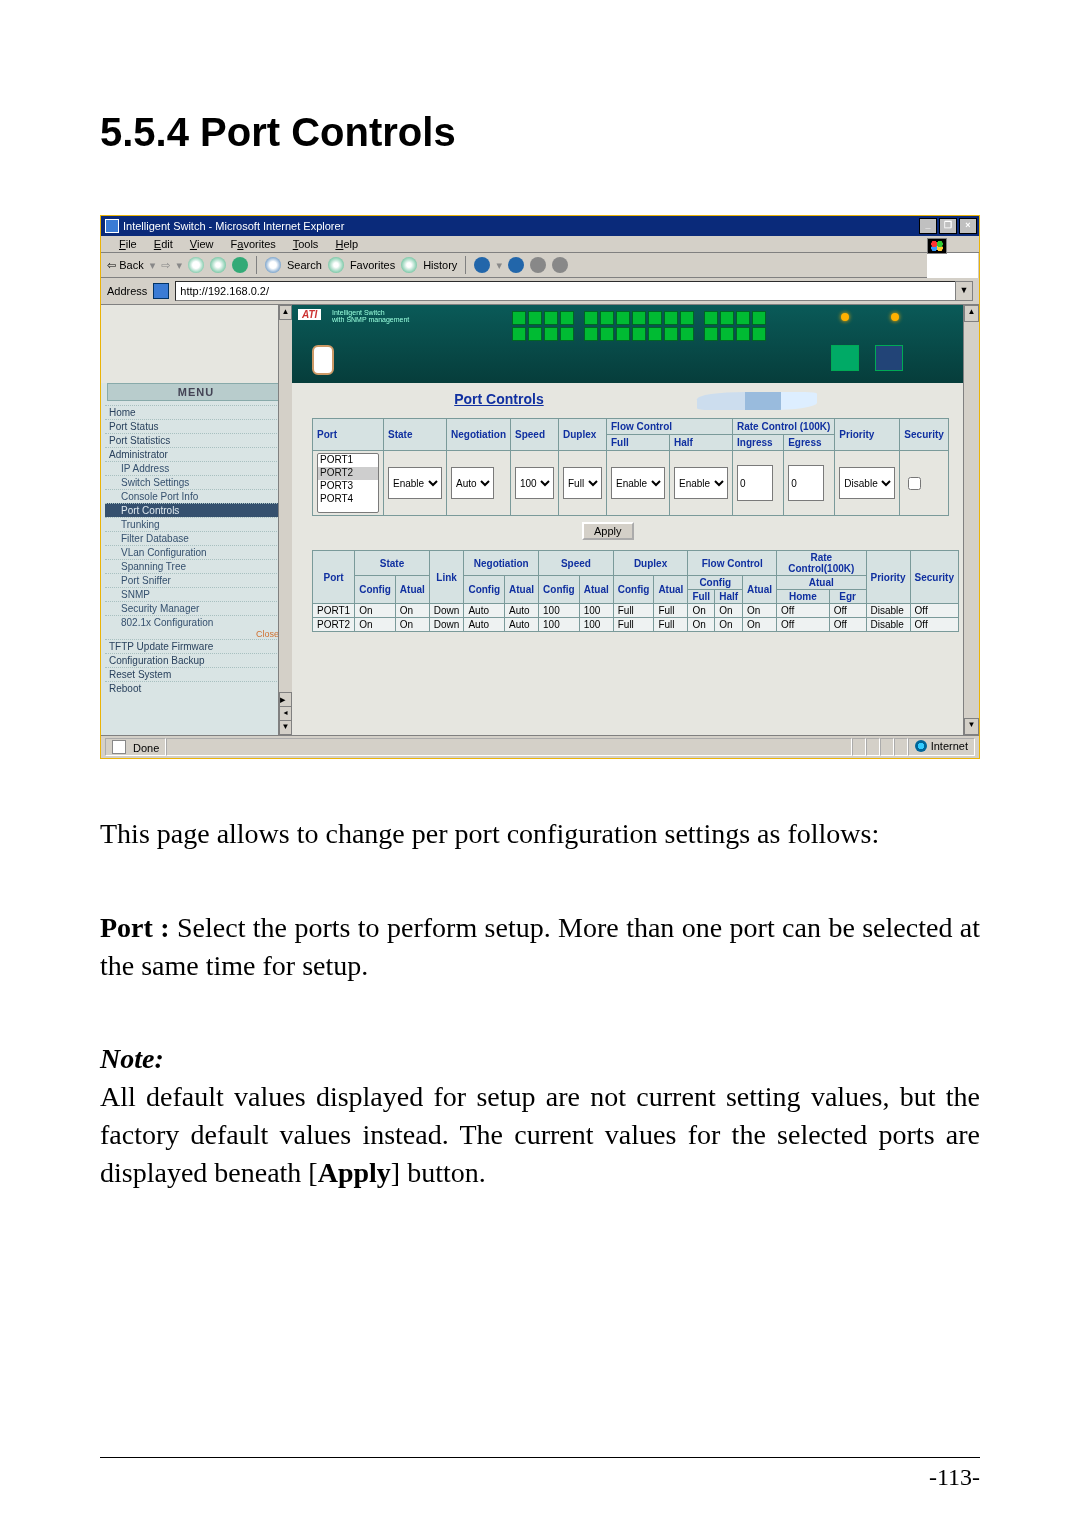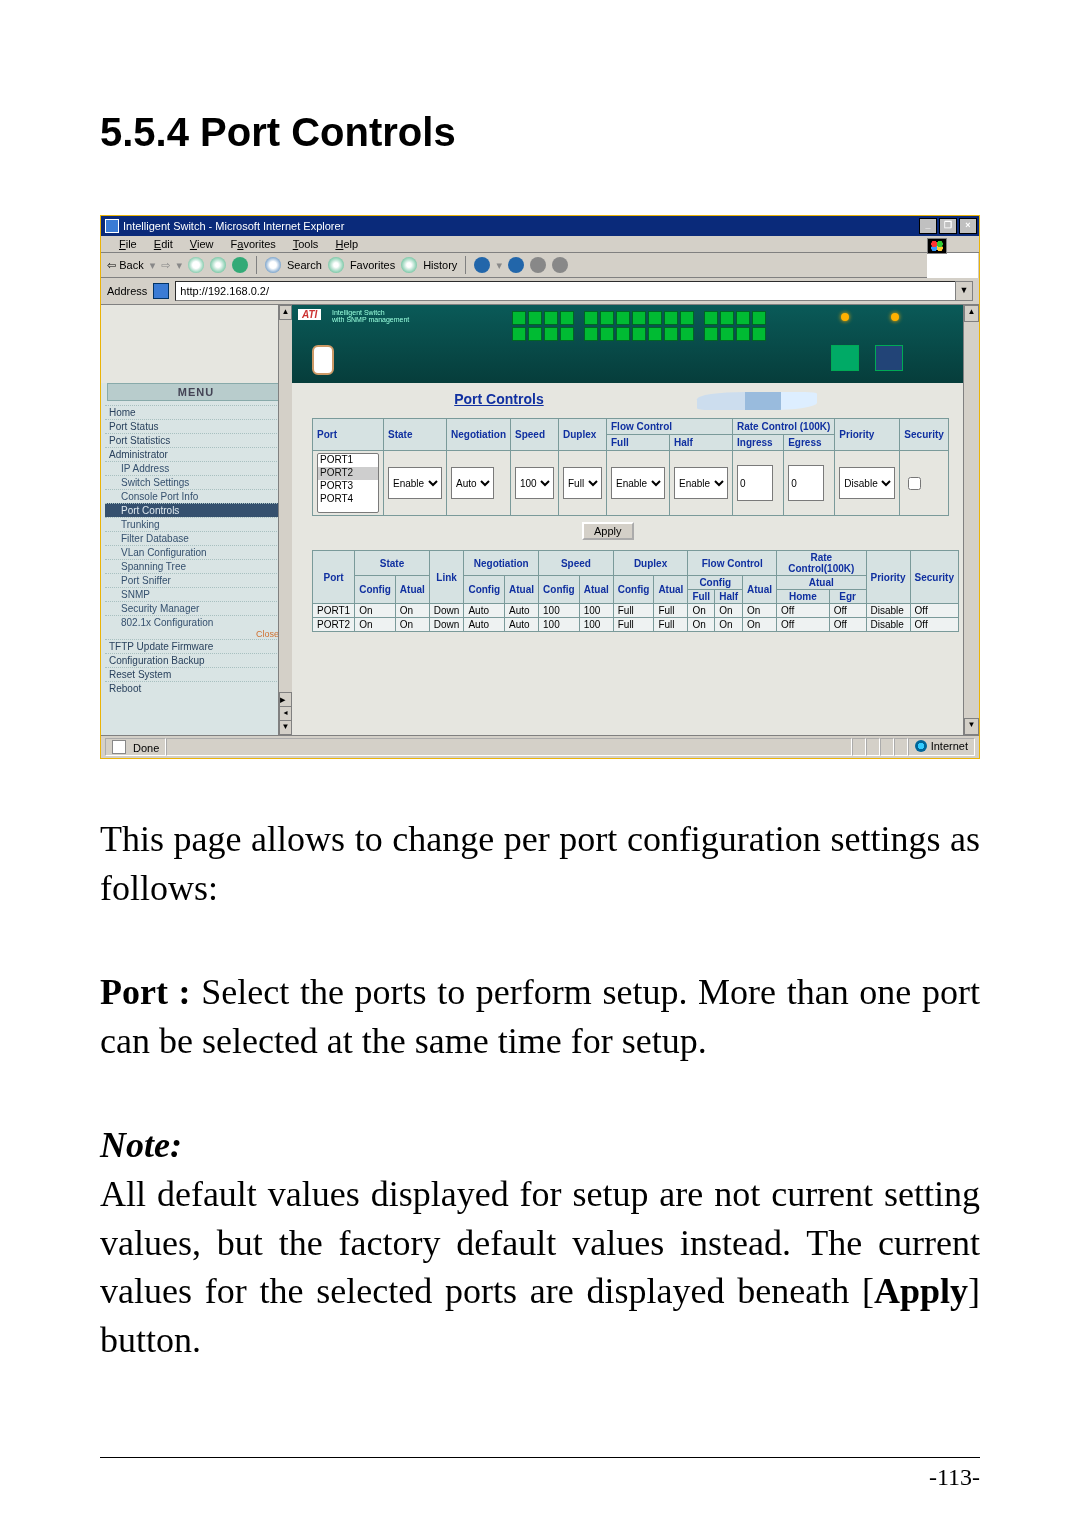--- a/index.html
+++ b/index.html
@@ -77,21 +77,21 @@
   .applybtn button{font-size:11px;padding:1px 10px;background:#d4d0c8;border:2px outset #fff}
   .stattable{border-collapse:collapse;margin:4px 20px 0 20px;font-size:10px}
   .stattable th,.stattable td{border:1px solid #7a9a9a;padding:1px 4px;background:#d6e2e2;color:#1030a0;font-weight:bold;font-size:10px}
   .stattable td{color:#000;font-weight:normal;background:#eef2f2}
   .status{background:#d4d0c8;border-top:1px solid #808080;display:flex;font-size:11px;padding:2px 4px}
   .status .cell{border:1px inset #fff;padding:1px 6px}
   .status .flex{flex:1}
   .status .net::before{content:"";display:inline-block;width:12px;height:12px;margin-right:4px;vertical-align:-2px;
      background:radial-gradient(circle,#3cf 0 40%,#069 41% 100%);border-radius:50%}
   
-  .para{font-size:36px;line-height:1.35;margin-top:56px;text-align:justify}
+  .para{font-size:28px;line-height:1.35;margin-top:56px;text-align:justify}
   .para.tight{}
   .footer{position:absolute;left:100px;right:100px;bottom:46px;text-align:right;font-size:24px}
   .footer::before{content:"";display:block;border-top:1.5px solid #000;margin-bottom:6px}
 </style>
 </head>
 <body>
 
 <div class="page">
   <h1>5.5.4 Port Controls</h1>
 

